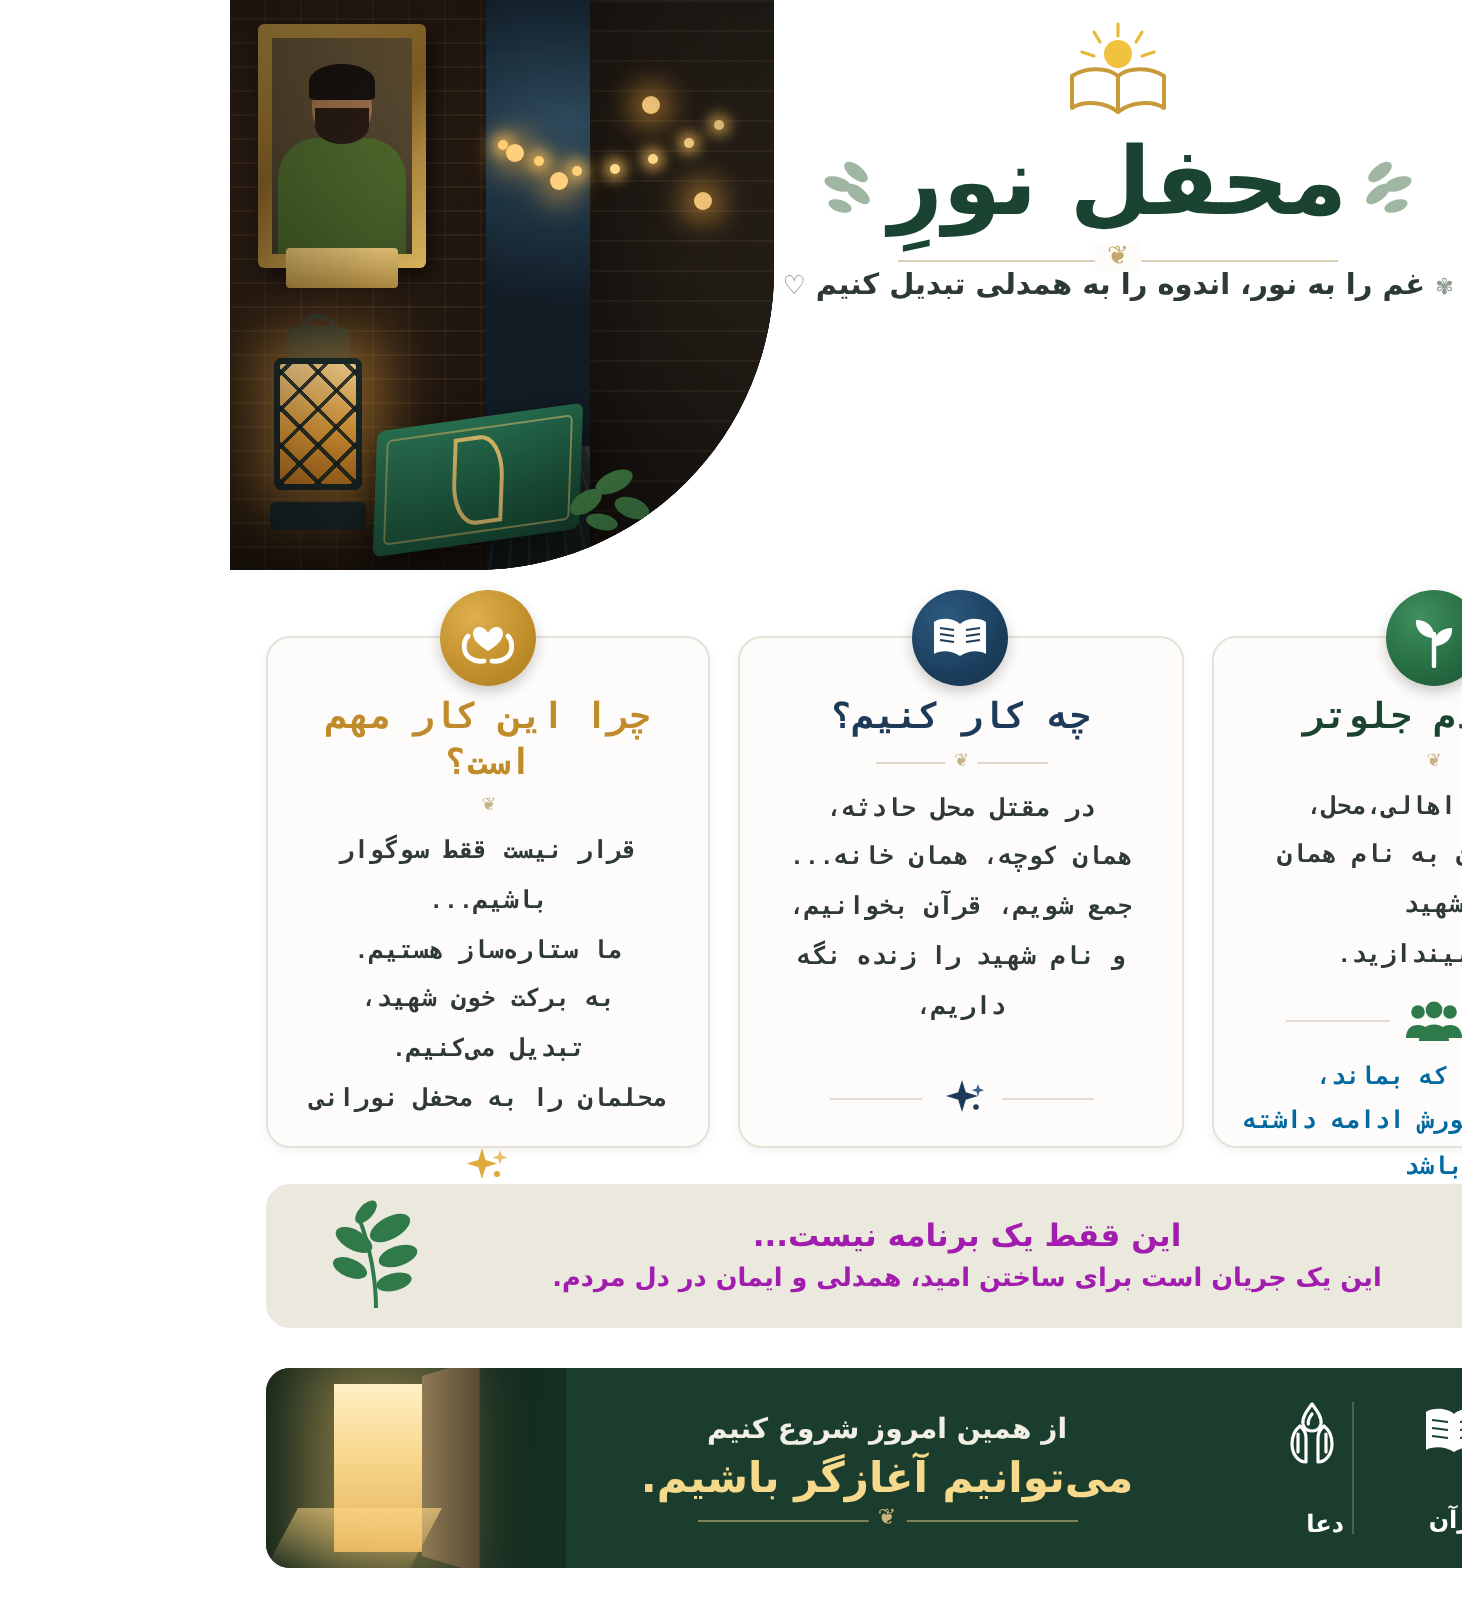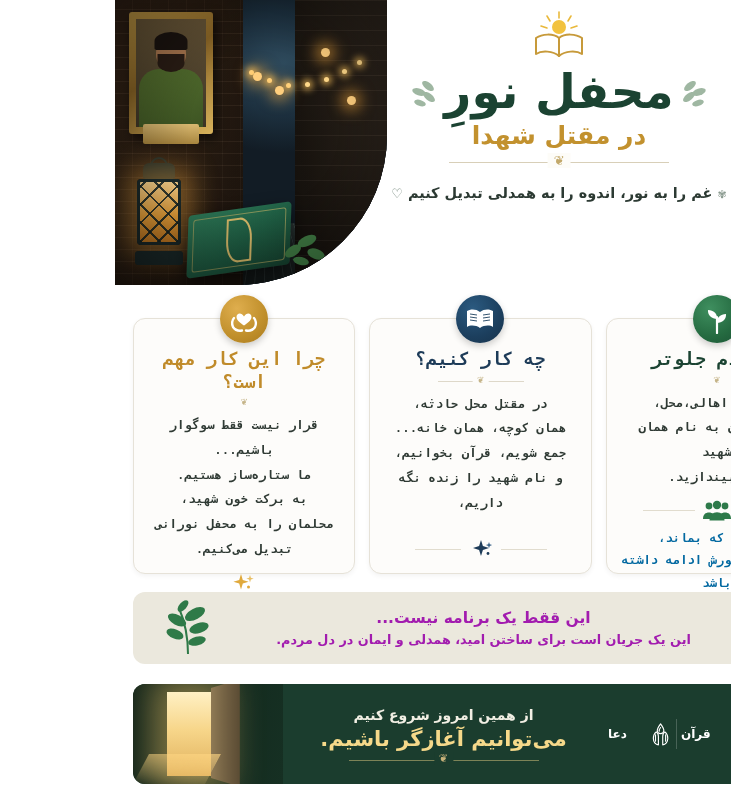--- a/index.html
+++ b/index.html
@@ -196,21 +196,21 @@
     width: 220px; height: 1px; background: #d8cfb8;
     margin: 11px auto 0; position: relative;
   }
   .title-rule::after {
     content: "\2766"; position: absolute; left: 50%; top: -9px;
     transform: translateX(-50%);
     background: #fdfcf8; color: #c2a86a; font-size: 13px; padding: 0 6px;
   }
   .tagline {
     font-size: 14.5px; font-weight: 700; color: #2c3a33;
-    margin-top: 22px;
+    margin-top: 4px;
   }
   .tagline .heart { color: #7d8f84; font-size: 13px; }
   .tagline .sparkle { color: #8a9a8f; font-size: 11px; }
 
   
   .green-banner {
     position: absolute; left: 278px; top: 233px; width: 432px; height: 43px;
     background: #1b4332; border-radius: 10px;
     display: flex; align-items: center; justify-content: center; gap: 9px;
     color: #ffffff; font-size: 13.5px; font-weight: 700;
@@ -323,22 +323,22 @@
     width: 190px; height: 1px; background: rgba(246,217,138,.45);
     margin-top: 9px; position: relative;
   }
   .footer-rule::after {
     content: "\2766"; position: absolute; left: 50%; top: -8px;
     transform: translateX(-50%); background: #1b3d2e;
     color: #c9b37a; font-size: 11px; padding: 0 5px;
   }
   .footer-icons { display: flex; align-items: center; padding-right: 8px; }
   .ficon {
-    width: 72px; display: flex; flex-direction: row;
-    align-items: center; justify-content: center; gap: 22px;
+    width: 72px; display: flex; flex-direction: column;
+    align-items: flex-start; justify-content: center; gap: 22px;
     border-left: 1px solid rgba(255,255,255,.2);
     padding: 0 4px;
   }
   .ficon:last-child { border-left: none; }
   .ficon-label { font-size: 12px; font-weight: 700; color: #ffffff; }
 
   svg { display: block; }
 </style>
 </head>
 <body>
@@ -435,21 +435,20 @@
           <g fill="#9fb7a2">
             <ellipse cx="18" cy="8" rx="7" ry="3.4" transform="rotate(38 18 8)"></ellipse>
             <ellipse cx="9" cy="14" rx="7" ry="3.4" transform="rotate(18 9 14)"></ellipse>
             <ellipse cx="19" cy="19" rx="7" ry="3.4" transform="rotate(38 19 19)"></ellipse>
             <ellipse cx="10" cy="25" rx="6" ry="3" transform="rotate(18 10 25)"></ellipse>
           </g>
         </svg>
       </span>
     </div>
 
-    <div class="title-sub">در مقتل شهدا</div>
 
     <div class="title-rule"></div>
 
     <div class="tagline">
       <span class="sparkle">✾</span>
       <span>غم را به نور، اندوه را به همدلی تبدیل کنیم</span>
       <span class="heart">♡</span>
     </div>
   </div>
 
@@ -463,22 +462,22 @@
           <path d="M5 13 C3 15, 2.5 19, 4 22 C6 25, 10 26, 13 25.5" fill="none" stroke="#ffffff" stroke-width="2.4" stroke-linecap="round"></path>
           <path d="M25 13 C27 15, 27.5 19, 26 22 C24 25, 20 26, 17 25.5" fill="none" stroke="#ffffff" stroke-width="2.4" stroke-linecap="round"></path>
         </svg>
       </div>
       <div class="card-title t-gold">چرا این کار مهم است؟</div>
       <div class="card-rule"></div>
       <div class="card-body">
         <div class="lead">قرار نیست ققط سوگوار باشیم...</div>
         <div class="lead">ما ستاره‌ساز هستیم.</div>
         <div>به برکت خون شهید،</div>
+        <div>تبدیل می‌کنیم.</div>
         <div>محلمان را به محفل نورانی</div>
-        <div>تبدیل می‌کنیم.</div>
       </div>
       <div class="card-spacer"></div>
       <div class="sparkle-mark">
         <svg width="24" height="20" viewBox="0 0 24 20">
           <path d="M9 1 L10.8 7 L16.6 8.8 L10.8 10.6 L9 16.6 L7.2 10.6 L1.4 8.8 L7.2 7 Z" fill="#e0a93c"></path>
           <path d="M18 2 L18.9 4.8 L21.7 5.7 L18.9 6.6 L18 9.4 L17.1 6.6 L14.3 5.7 L17.1 4.8 Z" fill="#e8bf66"></path>
           <circle cx="16.5" cy="14" r="1.5" fill="#e0a93c"></circle>
         </svg>
       </div>
     </div>

